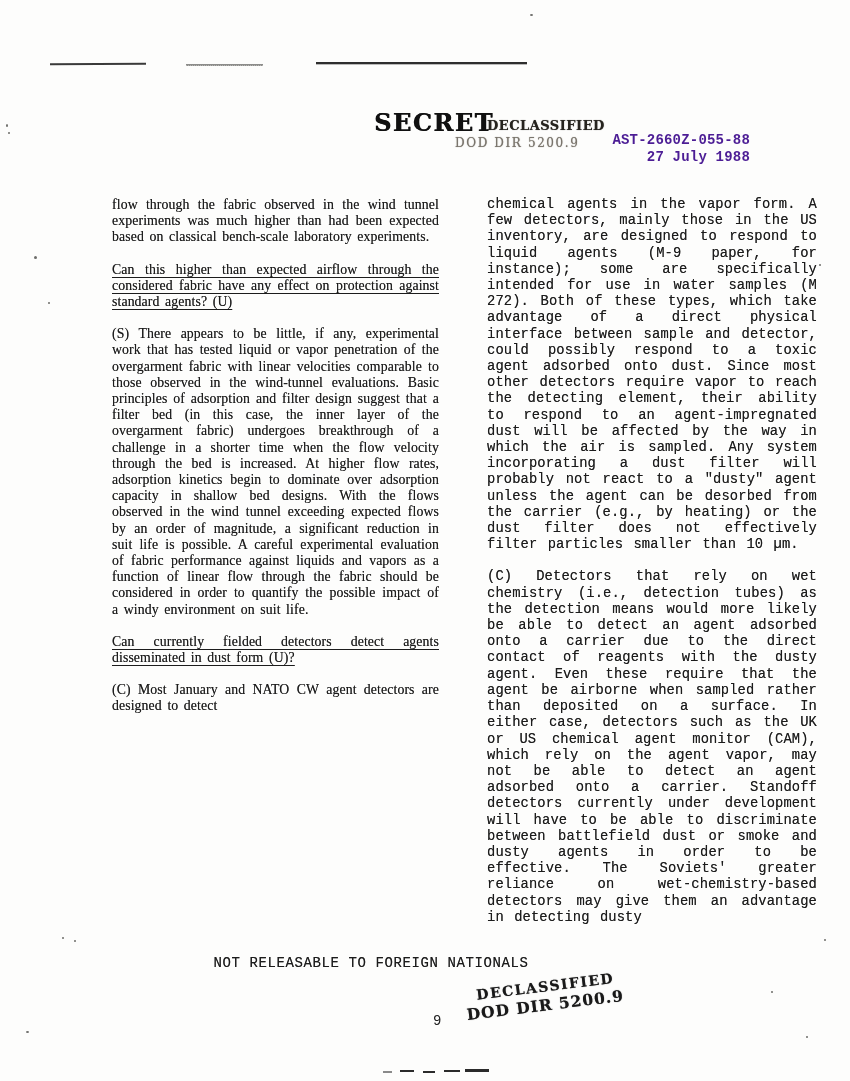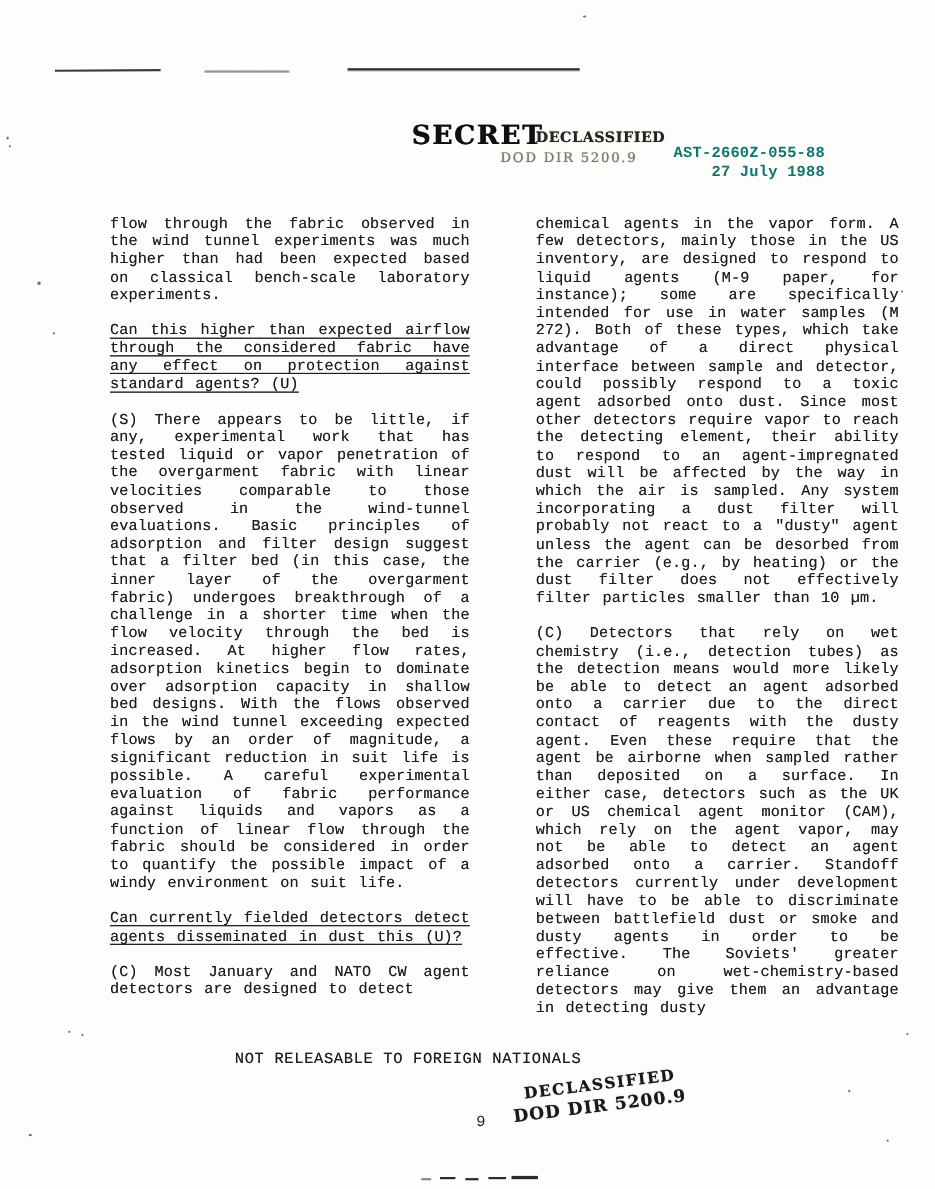--- a/index.html
+++ b/index.html
@@ -34,32 +34,32 @@
   }
   .dod-top {
     position: absolute; left: 455px; top: 136px;
     font-family: "DejaVu Serif", serif;
     font-size: 12px; letter-spacing: 1.6px; color: #7a756d;
     text-shadow: 0 0 1px rgba(130,125,115,.9);
   }
   .docid {
     position: absolute; left: 608px; top: 132px; width: 142px;
     font-size: 14px; font-weight: bold; line-height: 17px;
-    text-align: right; letter-spacing: 0.2px; color: #0f766e;
+    text-align: right; letter-spacing: 0.2px; color: #4c1d95;
   }
 
   
   .col {
     position: absolute; top: 197px;
     font-size: 13.8px; line-height: 16.2px;
     text-align: justify; word-spacing: 2px; letter-spacing: 0.1px;
     color: #1c1c1c;
     text-shadow: 0 0 0.35px rgba(25,25,25,.65);
   }
-  .col-left  { left: 100px; width: 327px; }
+  .col-left  { left: 112px; width: 327px; font-family: Liberation Serif, serif; }
   .col-right { left: 458px; width: 330px; margin-left: 29px; }
   .para, .qhead { margin: 0 0 16px 0; }
   .qhead {
     text-decoration: underline;
     text-decoration-thickness: 1.2px;
     text-underline-offset: 3px;
   }
 
   
   .releasability {
@@ -101,21 +101,21 @@
   <div class="dod-top">DOD DIR 5200.9</div>
   <div class="docid">
     <div>AST-2660Z-055-88</div>
     <div>27 July 1988</div>
   </div>
 
   <div class="col col-left">
     <p class="para">flow through the fabric observed in the wind tunnel experiments was much higher than had been expected based on classical bench-scale laboratory experiments.</p>
     <p class="qhead">Can this higher than expected airflow through the considered fabric have any effect on protection against standard agents? (U)</p>
     <p class="para">(S) There appears to be little, if any, experimental work that has tested liquid or vapor penetration of the overgarment fabric with linear velocities comparable to those observed in the wind-tunnel evaluations. Basic principles of adsorption and filter design suggest that a filter bed (in this case, the inner layer of the overgarment fabric) undergoes breakthrough of a challenge in a shorter time when the flow velocity through the bed is increased. At higher flow rates, adsorption kinetics begin to dominate over adsorption capacity in shallow bed designs. With the flows observed in the wind tunnel exceeding expected flows by an order of magnitude, a significant reduction in suit life is possible. A careful experimental evaluation of fabric performance against liquids and vapors as a function of linear flow through the fabric should be considered in order to quantify the possible impact of a windy environment on suit life.</p>
-    <p class="qhead">Can currently fielded detectors detect agents disseminated in dust this (U)?</p>
+    <p class="qhead">Can currently fielded detectors detect agents disseminated in dust form (U)?</p>
     <p class="para">(C) Most January and NATO CW agent detectors are designed to detect</p>
   </div>
 
   <div class="col col-right">
     <p class="para">chemical agents in the vapor form. A few detectors, mainly those in the US inventory, are designed to respond to liquid agents (M-9 paper, for instance); some are specifically intended for use in water samples (M 272). Both of these types, which take advantage of a direct physical interface between sample and detector, could possibly respond to a toxic agent adsorbed onto dust. Since most other detectors require vapor to reach the detecting element, their ability to respond to an agent-impregnated dust will be affected by the way in which the air is sampled. Any system incorporating a dust filter will probably not react to a "dusty" agent unless the agent can be desorbed from the carrier (e.g., by heating) or the dust filter does not effectively filter particles smaller than 10 µm.</p>
     <p class="para">(C) Detectors that rely on wet chemistry (i.e., detection tubes) as the detection means would more likely be able to detect an agent adsorbed onto a carrier due to the direct contact of reagents with the dusty agent. Even these require that the agent be airborne when sampled rather than deposited on a surface. In either case, detectors such as the UK or US chemical agent monitor (CAM), which rely on the agent vapor, may not be able to detect an agent adsorbed onto a carrier. Standoff detectors currently under development will have to be able to discriminate between battlefield dust or smoke and dusty agents in order to be effective. The Soviets' greater reliance on wet-chemistry-based detectors may give them an advantage in detecting dusty</p>
   </div>
 
   <div class="releasability">NOT RELEASABLE TO FOREIGN NATIONALS</div>
   <div class="pagenum">9</div>

